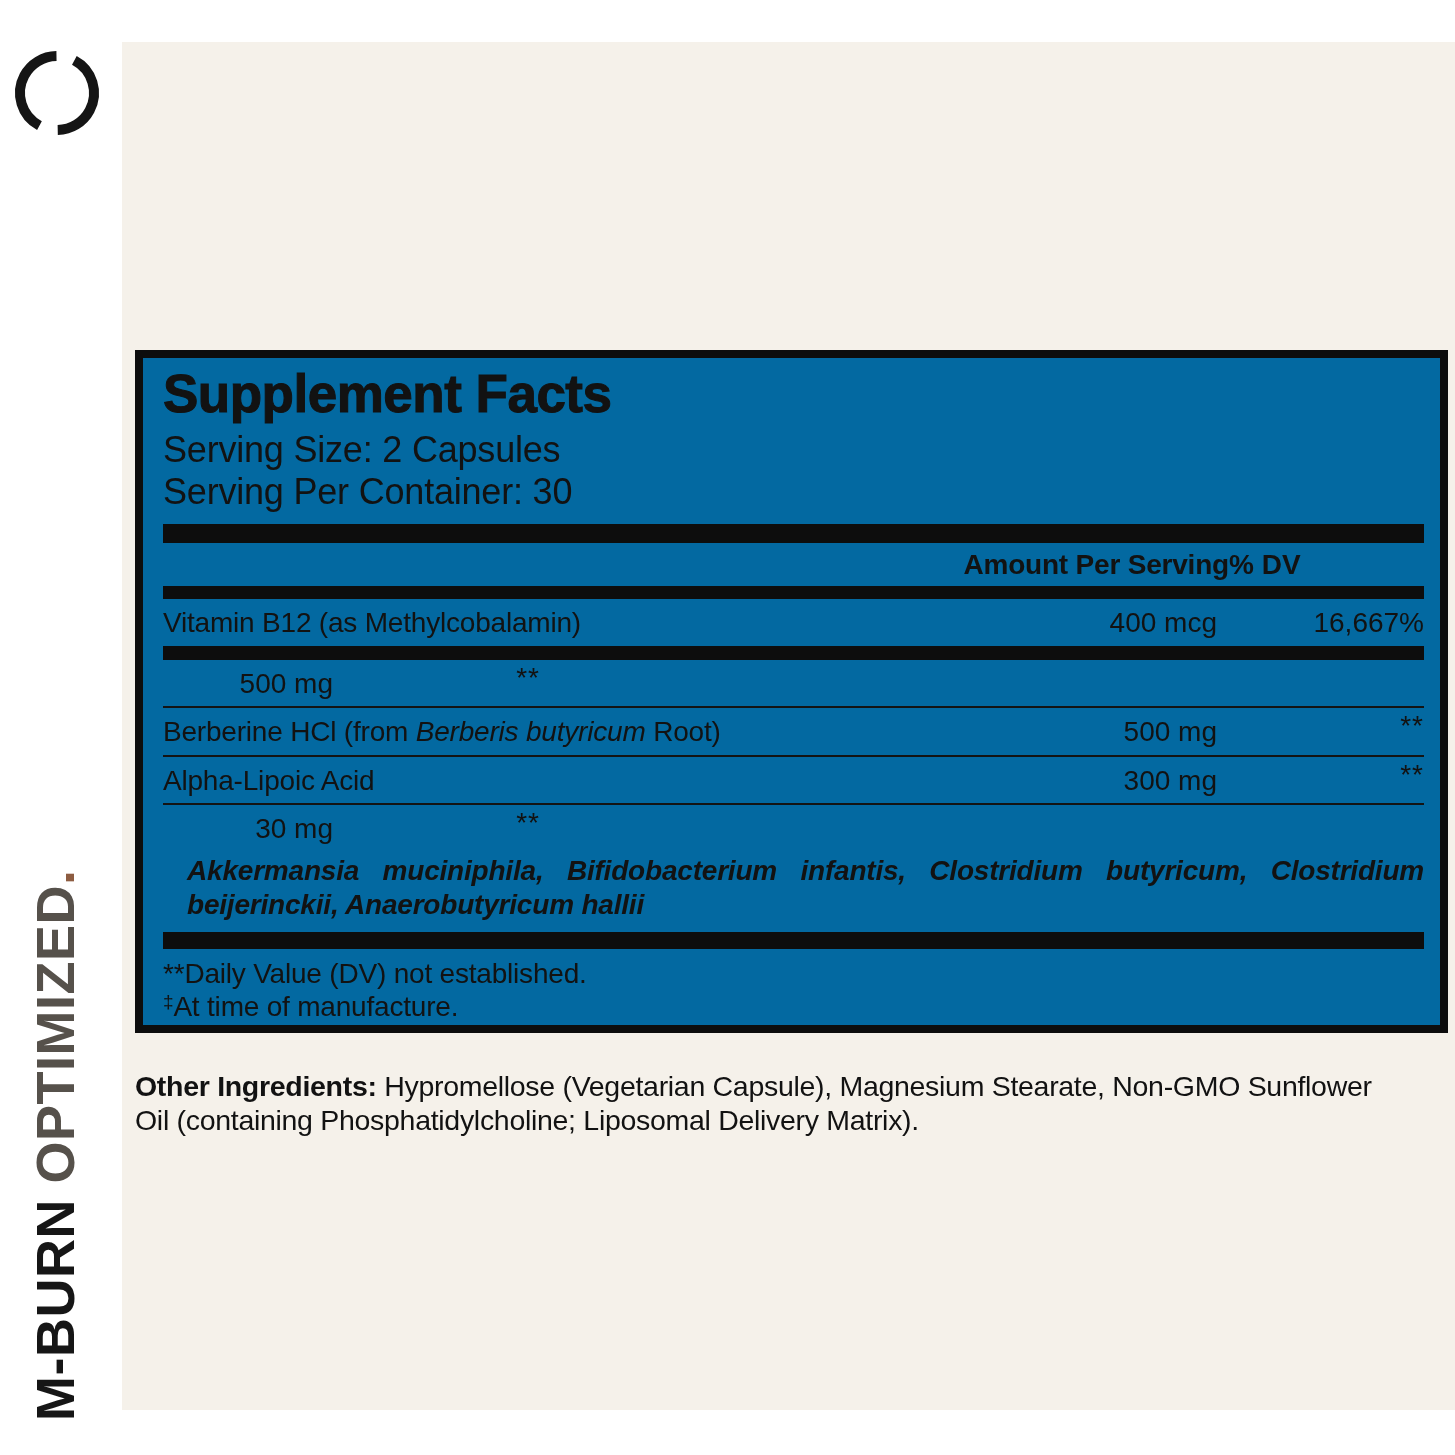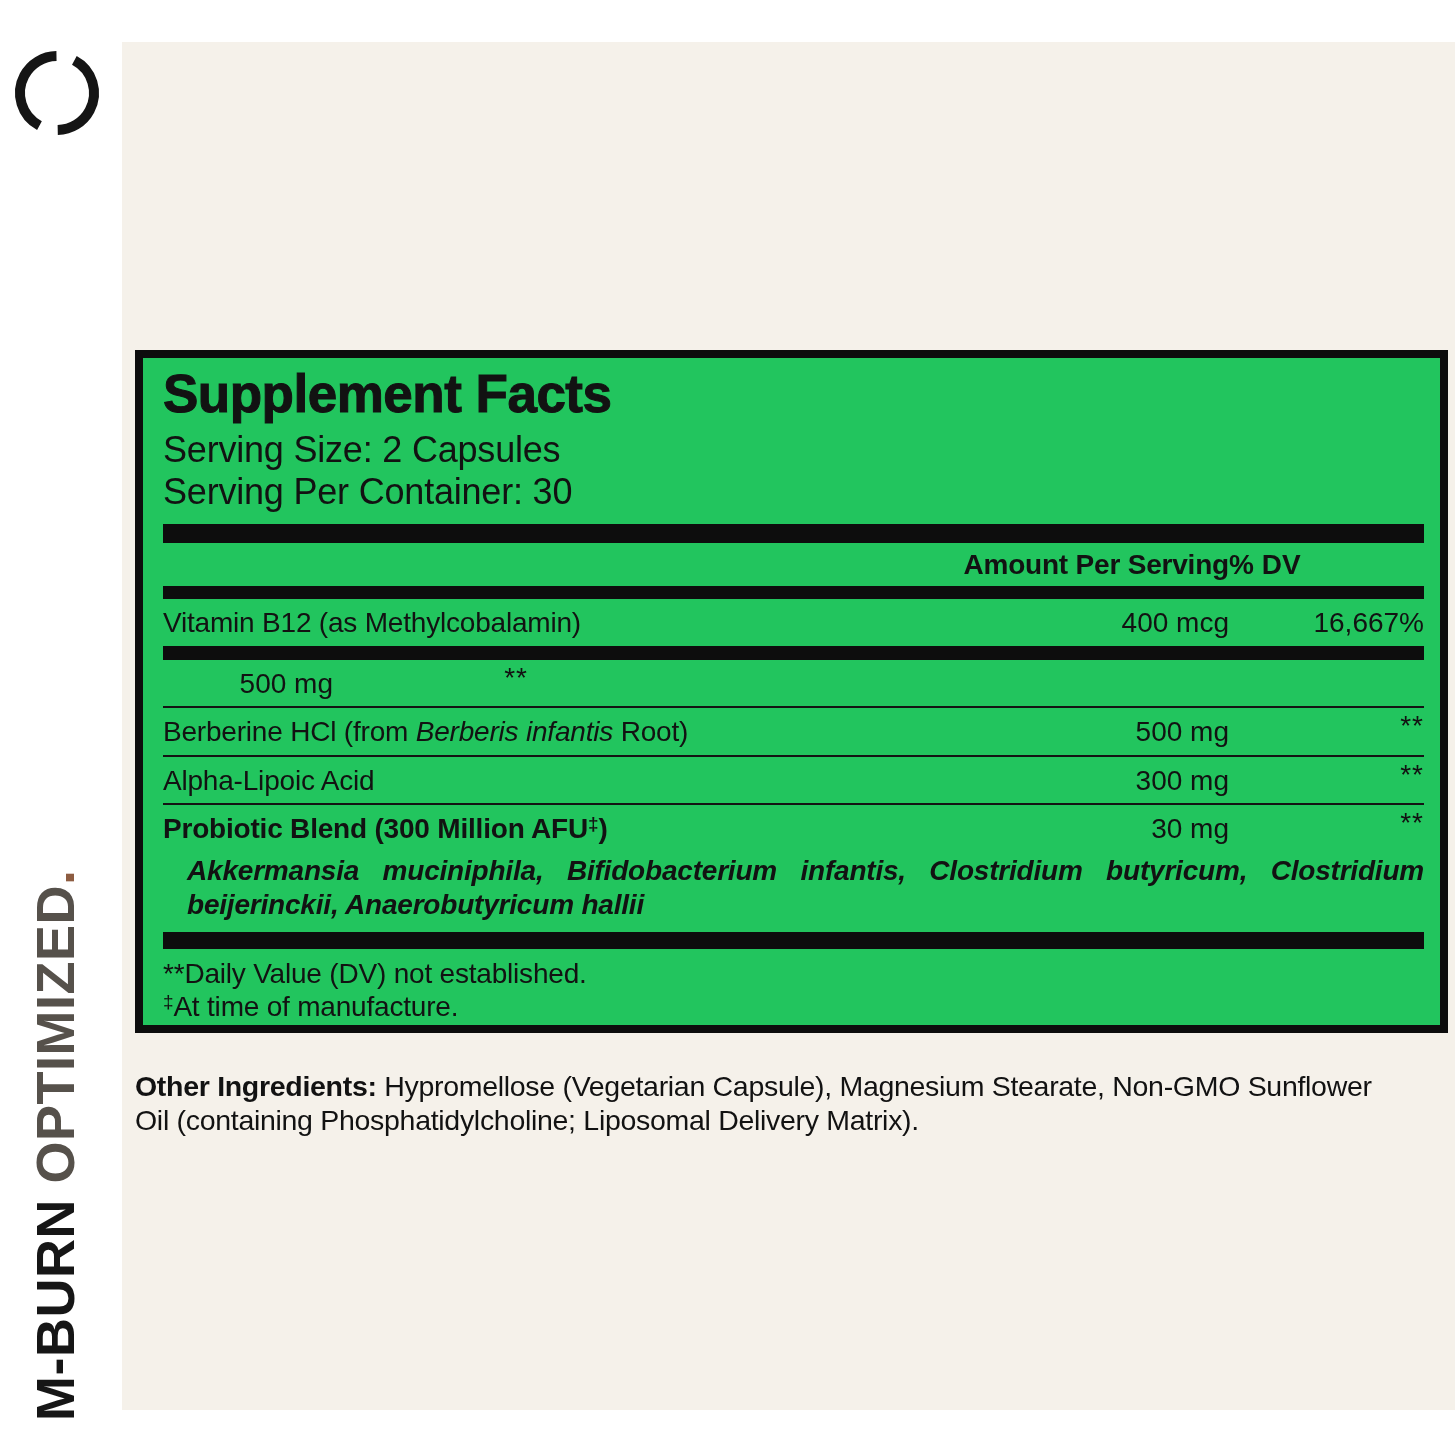--- a/index.html
+++ b/index.html
@@ -16,42 +16,42 @@
     transform:rotate(-90deg);transform-origin:0 0;
     white-space:nowrap;font-size:54px;font-weight:700;letter-spacing:0.5px;
   }
   .brand .primary{color:#161616;}
   .brand .secondary{color:#56514B;}
   .brand .dot{color:#8D5C41;}
 
   .facts-box{
     position:absolute;left:135px;top:350px;width:1313px;height:683px;
     border:8px solid #0d0d0d;box-sizing:border-box;
-    padding:4px 16px 0 20px;background:#22c55e;
+    padding:4px 16px 0 20px;background:#0369a1;
   }
   .sf-title{
     font-size:53px;font-weight:700;letter-spacing:-0.5px;line-height:1.04;
     margin:4px 0 8px 0;-webkit-text-stroke:1px #121212;
   }
   .serving-line{font-size:36px;line-height:1.17;letter-spacing:-0.2px;}
   .bar{background:#0d0d0d;width:100%;}
   .bar-thick{height:19px;margin-top:11px;}
   .bar-med{height:13px;}
   .bar-b12{height:14px;}
   .bar-bottom{height:17px;}
   .hairline{height:2px;background:#141414;width:100%;}
 
   .sf-header{display:flex;font-weight:700;font-size:28px;padding:6px 0 5px 0;}
   .sf-header .amt-h{flex:1;text-align:right;letter-spacing:-0.2px;}
   .sf-header .dv-h{width:195px;text-align:left;}
 
   .fact-row{display:flex;align-items:flex-start;font-size:28px;line-height:1.16;padding:8px 0 6px 0;}
   .fact-name{flex:1;letter-spacing:-0.2px;padding-right:10px;}
   .fact-amt{width:170px;text-align:right;white-space:nowrap;}
-  .fact-dv{width:195px;text-align:right;white-space:nowrap;}
+  .fact-dv{width:195px;text-align:right;white-space:nowrap;margin-left:12px;}
   .fact-dv .raised{display:inline-block;transform:translateY(-6px);letter-spacing:1px;}
   .fact-sub{
     font-style:italic;font-size:28px;line-height:1.24;text-align:justify;
     padding:2px 0 9px 24px;letter-spacing:-0.2px;font-weight:bold;
   }
   .it{font-style:italic;}
   .bd{font-weight:700;}
   .sup{font-size:0.68em;position:relative;top:-0.42em;}
 
   .footnotes{font-size:28px;line-height:1.17;margin-top:9px;letter-spacing:-0.2px;}
@@ -96,33 +96,32 @@
           <div class="fact-amt">400 mcg</div>
           <div class="fact-dv">16,667%</div>
         </div>
         <div class="bar bar-b12"></div>
         <div class="fact-row">
           <div class="fact-amt">500 mg</div>
           <div class="fact-dv"><span class="raised">**</span></div>
         </div>
         <div class="hairline"></div>
         <div class="fact-row">
-          <div class="fact-name"><span>Berberine HCl (from </span><span class="it">Berberis infantis</span><span> Root)</span></div>
+          <div class="fact-name"><span>Berberine HCl (from </span><span class="it">Berberis butyricum</span><span> Root)</span></div>
           <div class="fact-amt">500 mg</div>
           <div class="fact-dv"><span class="raised">**</span></div>
         </div>
         <div class="hairline"></div>
         <div class="fact-row">
           <div class="fact-name"><span>Alpha-Lipoic Acid</span></div>
           <div class="fact-amt">300 mg</div>
           <div class="fact-dv"><span class="raised">**</span></div>
         </div>
         <div class="hairline"></div>
         <div class="fact-row">
-          <div class="fact-name"><span class="bd">Probiotic Blend (300 Million AFU</span><span class="bd sup">‡</span><span class="bd">)</span></div>
           <div class="fact-amt">30 mg</div>
           <div class="fact-dv"><span class="raised">**</span></div>
         </div>
         <div class="fact-sub">Akkermansia muciniphila, Bifidobacterium infantis, Clostridium butyricum, Clostridium beijerinckii, Anaerobutyricum hallii</div>
         <div class="bar bar-bottom"></div>
       </div>
 
     <div class="footnotes" id="footnotes">
         <div><span>**Daily Value (DV) not established.</span></div>
         <div><span class="sup">‡</span><span>At time of manufacture.</span></div>

